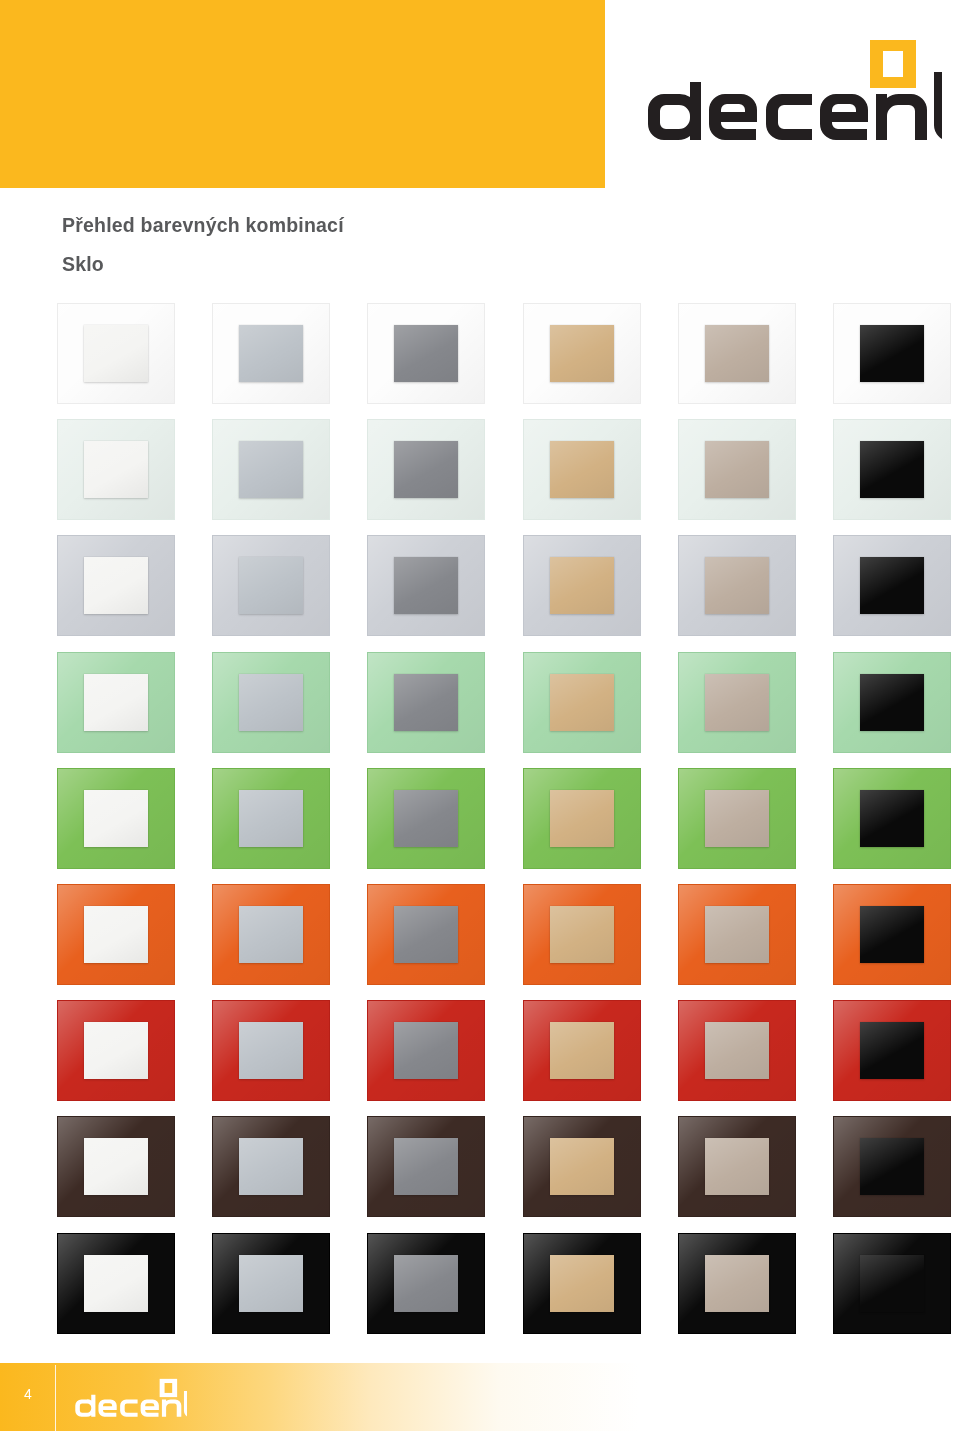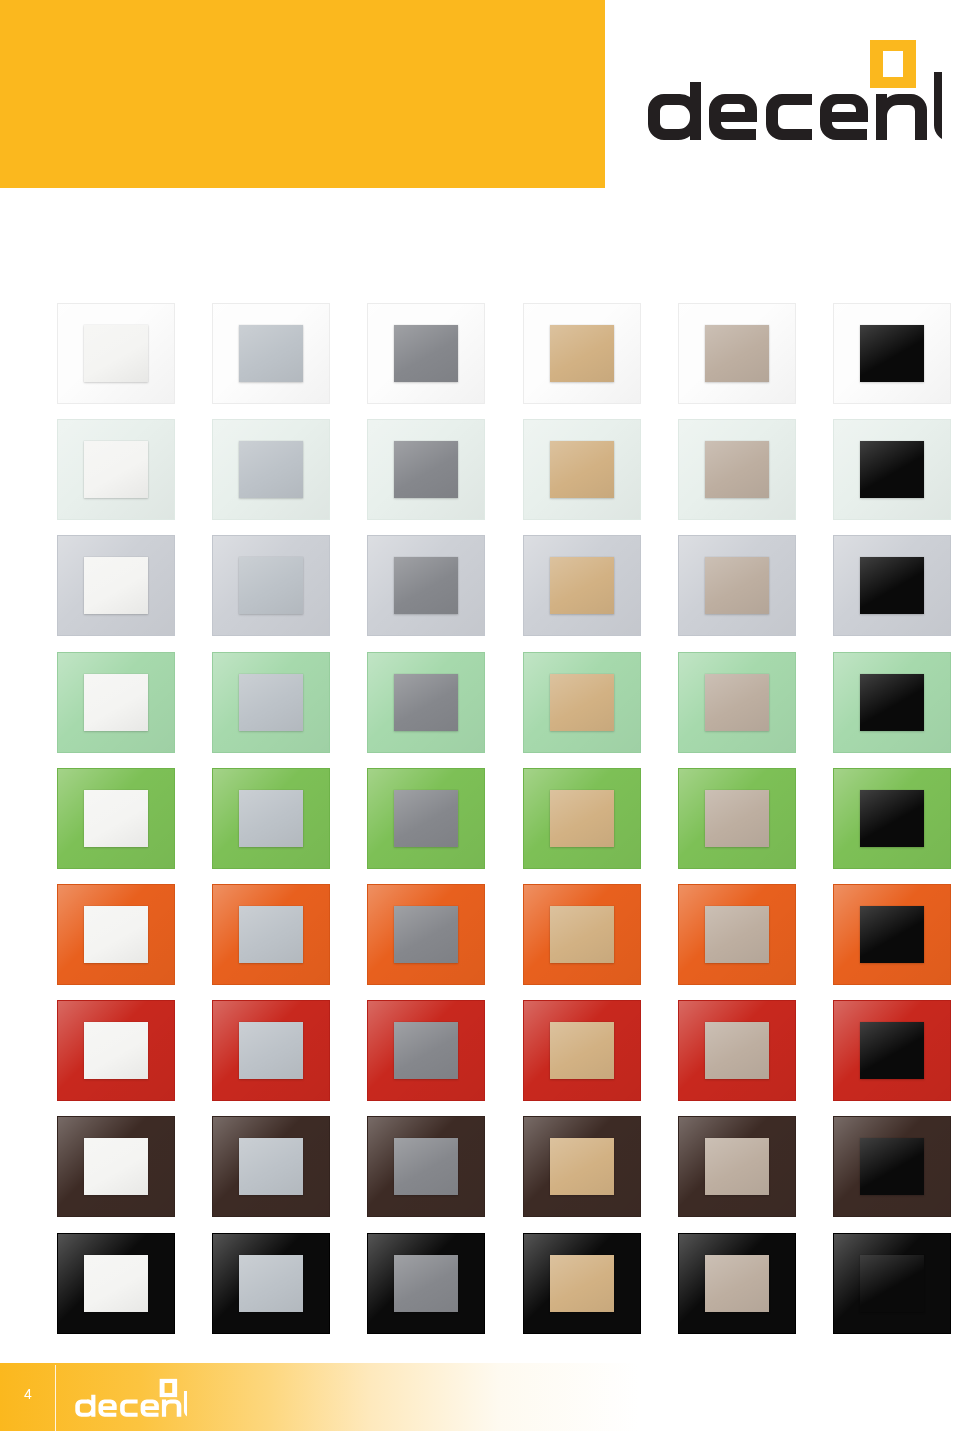--- a/index.html
+++ b/index.html
@@ -116,20 +116,22 @@
 
         <path d="M234 56 h11 v4 a19 19 0 0 1 12 -4 h12 A16 16 0 0 1 285 72 v30 h-12 V73 a6 6 0 0 0 -6 -6 h-11 a11 11 0 0 0 -11 11 v24 h-11 z"></path>
 
         <path d="M292 34 h11 v22 h14 v11 h-14 v19 a6 6 0 0 0 6 6 h8 v11 h-10 A16 16 0 0 1 292 87 z"></path>
       </g>
     </svg>
   </div>
 </div>
 
 <div id="title-block">
+  <div id="title-main">Přehled barevných kombinací</div>
+  <div id="title-sub">Sklo</div>
 </div>
 
 <div id="swatch-grid">
     <div class="swatch-row">
       <div class="swatch-cell" title="Sklo bílé / Bílá" style="left: 0px;">
         <div class="frame" style="background: rgb(253, 253, 253); border: 1px solid rgb(236, 236, 236);">
           <div class="inner" style="background: rgb(244, 244, 242);"></div>
         </div>
       </div>
       <div class="swatch-cell" title="Sklo bílé / Světle šedá" style="left: 155.2px;">

